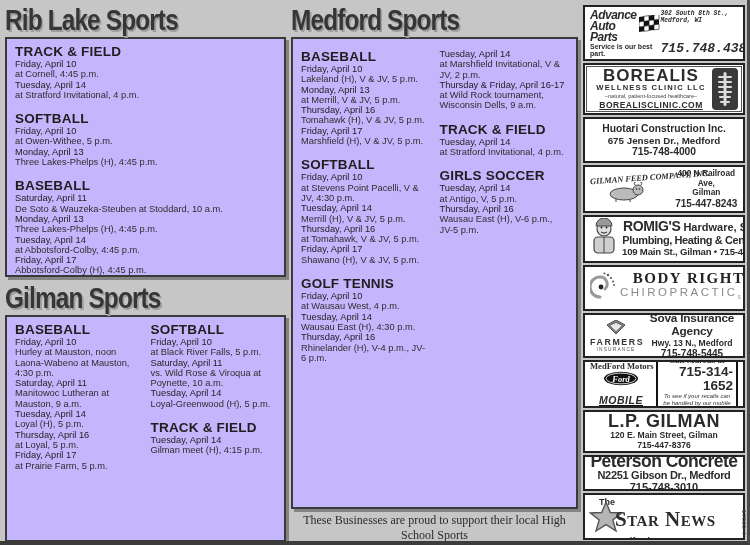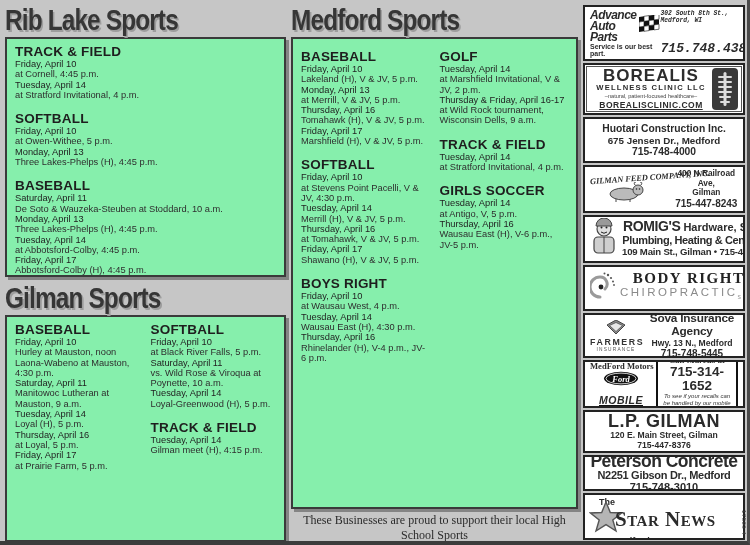--- a/index.html
+++ b/index.html
@@ -12,21 +12,21 @@
     overflow:hidden; color:#2b2b2b;
   }
   .col { display:flex; flex-direction:column; min-width:0; }
 
   .sec-title {
     font-weight:900; font-size:29px; line-height:30px; height:30px; color:#363636;
     letter-spacing:-1px; transform:scaleX(.84); transform-origin:left center;
     text-shadow:2px 2px 0 #9d9d9d; white-space:nowrap;
   }
   .panel {
-    background:#86efac; border:2px solid #3a3a3a; box-shadow:3px 3px 0 rgba(50,50,50,.45);
+    background:#c4b5fd; border:2px solid #3a3a3a; box-shadow:3px 3px 0 rgba(50,50,50,.45);
     padding:5px 8px; overflow:hidden;
   }
   .panel.two-col { display:flex; gap:10px; }
   .panel.two-col > div { flex:1; min-width:0; }
 
   .sport { }
   [data-sports] .sport:not(:first-child) { margin-top:11px; }
   .sport-title { font-weight:900; font-size:13.5px; line-height:15px; letter-spacing:.2px; color:#1e1e1e; }
   .ev-date { font-weight:400; font-size:9.3px; line-height:10.3px; color:#1e1e1e; }
   .ev-detail { font-weight:400; font-size:9.3px; line-height:10.3px; color:#2e2e2e; }
@@ -103,21 +103,21 @@
   .so-addr { font-size:8.6px; line-height:10px; }
   .so-ph { font-size:10px; line-height:11px; }
 
   
   .ad-medmotors { height:48px; display:flex; gap:4px; align-items:center; }
   .mm-left { width:62px; text-align:center; }
   .mm-name { font-family:"Liberation Serif", serif; font-weight:700; font-size:8.6px; white-space:nowrap; }
   .mm-mobile { font-style:italic; font-weight:900; font-size:10.5px; letter-spacing:.5px; border-bottom:3px solid #111; display:inline-block; line-height:10px; }
   .mm-right { flex:1; border:2px solid #111; border-radius:8px 0 8px 0; padding:1px 3px; text-align:center; }
   .mm-call { font-family:"Liberation Serif", serif; font-style:italic; font-weight:700; font-size:9px; line-height:10px; }
-  .mm-phone { font-weight:900; font-size:13.5px; line-height:14px; }
+  .mm-phone { font-weight:900; font-size:13.5px; line-height:14px;text-align:right; }
   .mm-note { font-style:italic; font-size:6px; line-height:6.5px; color:#333; }
 
   
   .ad-lpgilman { height:43px; text-align:center; display:flex; flex-direction:column; justify-content:center; }
   .lp-name { font-weight:900; font-size:18px; line-height:17px; letter-spacing:.5px; }
   .lp-addr { font-weight:800; font-size:8.6px; line-height:10px; }
   .lp-ph { font-weight:800; font-size:8.6px; line-height:10px; }
 
   
   .ad-peterson { height:36px; text-align:center; display:flex; flex-direction:column; justify-content:center; }
@@ -231,32 +231,31 @@
             <div class="ev-date">Friday, April 10</div>
             <div class="ev-detail">at Stevens Point Pacelli, V &amp; JV, 4:30 p.m.</div>
             <div class="ev-date">Tuesday, April 14</div>
             <div class="ev-detail">Merrill (H), V &amp; JV, 5 p.m.</div>
             <div class="ev-date">Thursday, April 16</div>
             <div class="ev-detail">at Tomahawk, V &amp; JV, 5 p.m.</div>
             <div class="ev-date">Friday, April 17</div>
             <div class="ev-detail">Shawano (H), V &amp; JV, 5 p.m.</div>
           </div>
           <div class="sport">
-            <div class="sport-title">BOYS RIGHT</div>
+            <div class="sport-title">GOLF TENNIS</div>
             <div class="ev-date">Friday, April 10</div>
             <div class="ev-detail">at Wausau West, 4 p.m.</div>
             <div class="ev-date">Tuesday, April 14</div>
             <div class="ev-detail">Wausau East (H), 4:30 p.m.</div>
             <div class="ev-date">Thursday, April 16</div>
             <div class="ev-detail">Rhinelander (H), V-4 p.m., JV-6 p.m.</div>
           </div>
         </div>
       <div data-sports="sections.medford.columns.1">
           <div class="sport">
-            <div class="sport-title">GOLF</div>
             <div class="ev-date">Tuesday, April 14</div>
             <div class="ev-detail">at Marshfield Invitational, V &amp; JV, 2 p.m.</div>
             <div class="ev-date">Thursday &amp; Friday, April 16-17</div>
             <div class="ev-detail">at Wild Rock tournament, Wisconsin Dells, 9 a.m.</div>
           </div>
           <div class="sport">
             <div class="sport-title">TRACK &amp; FIELD</div>
             <div class="ev-date">Tuesday, April 14</div>
             <div class="ev-detail">at Stratford Invitational, 4 p.m.</div>
           </div>

